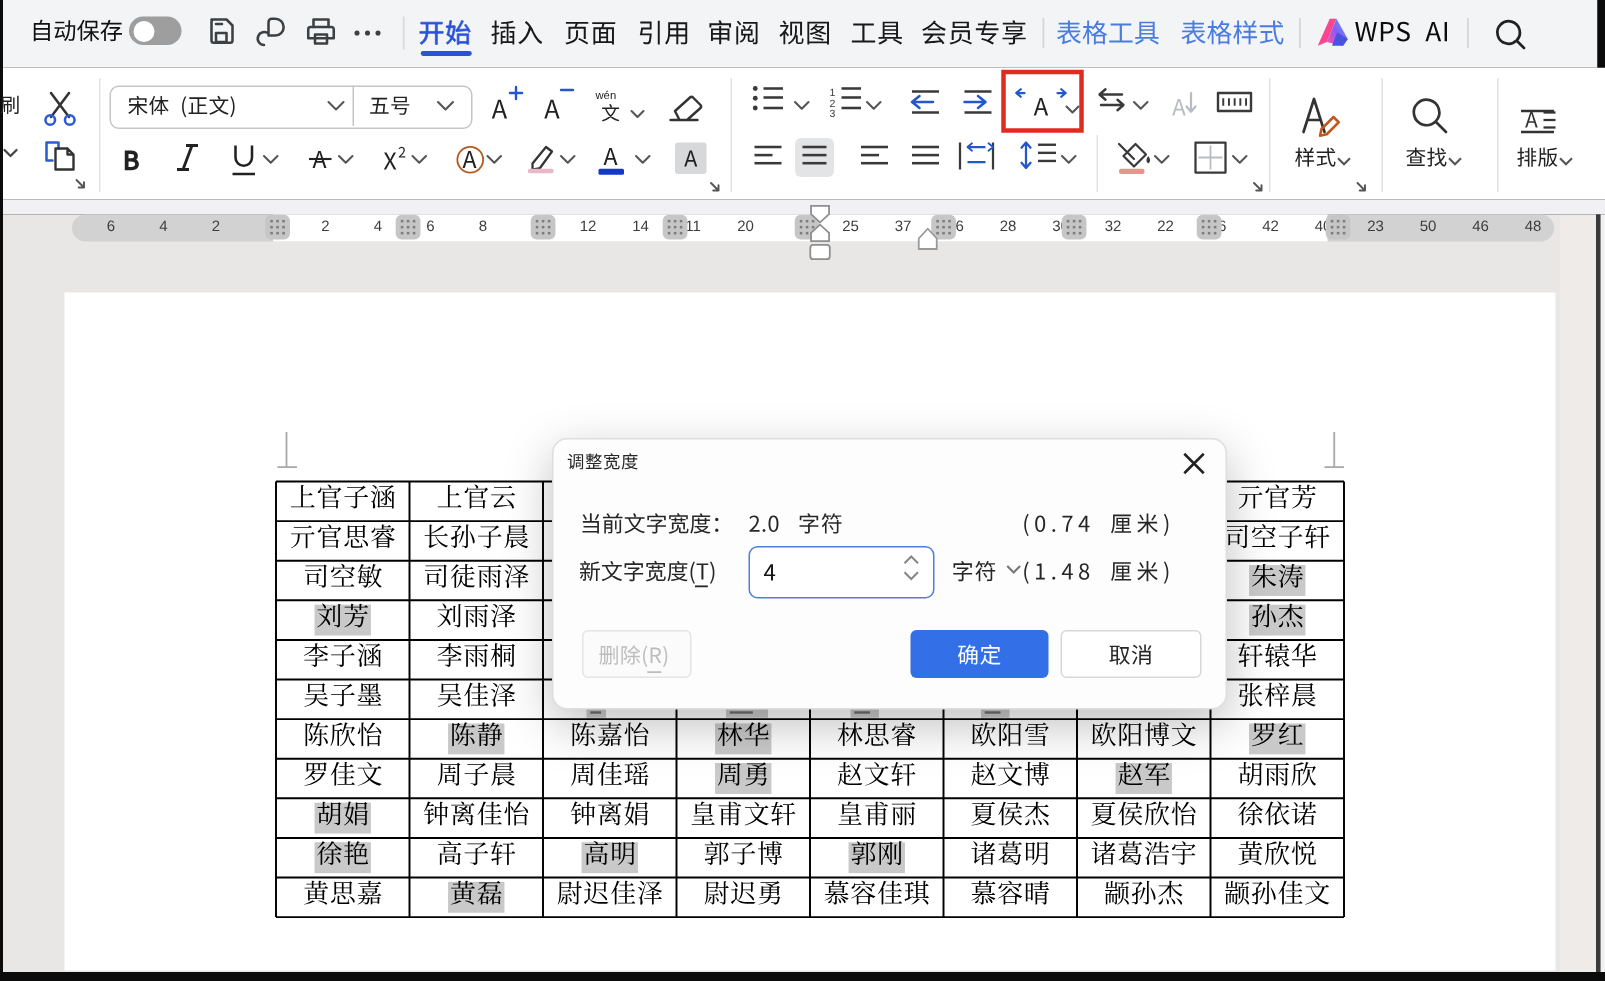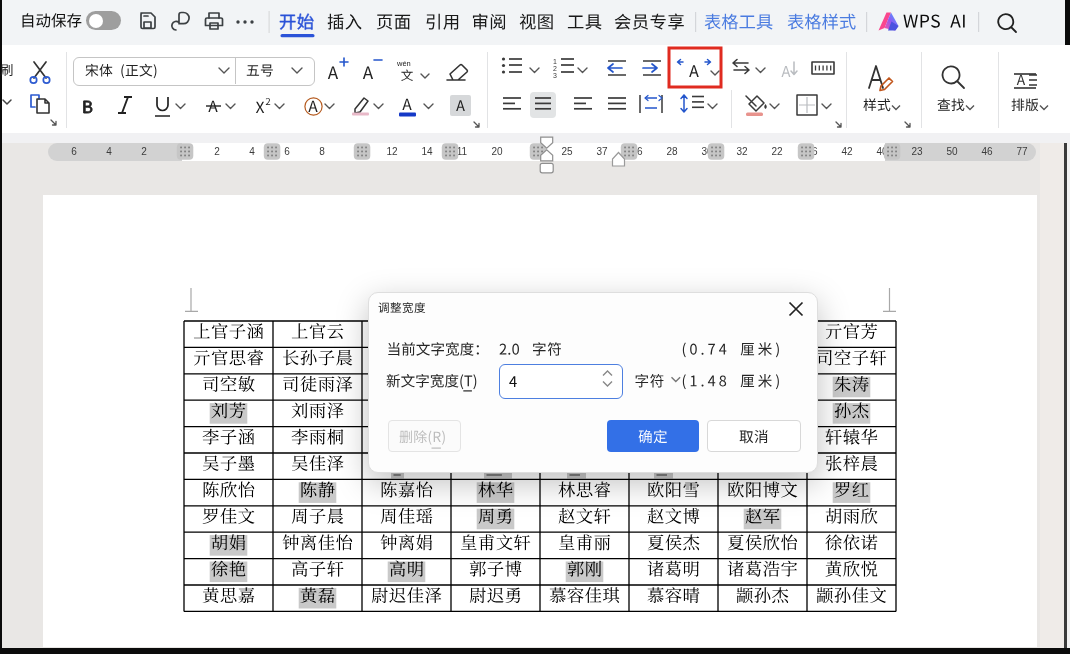--- a/index.html
+++ b/index.html
@@ -70,21 +70,21 @@
 <div class="rnum" style="left:672.0px">28</div>
 <div class="rnum" style="left:707.0px">30</div>
 <div class="rnum" style="left:742.0px">32</div>
 <div class="rnum" style="left:777.0px">22</div>
 <div class="rnum" style="left:812.0px">36</div>
 <div class="rnum" style="left:847.0px">42</div>
 <div class="rnum" style="left:882.0px">40</div>
 <div class="rnum" style="left:917.0px">23</div>
 <div class="rnum" style="left:952.0px">50</div>
 <div class="rnum" style="left:987.0px">46</div>
-<div class="rnum" style="left:1022.0px">77</div>
+<div class="rnum" style="left:1022.0px">48</div>
 <div class="abs" id="dialog"></div>
 <div class="abs" id="spin" style="z-index:11"></div>
 <div class="btn" id="bdel"></div>
 <div class="btn" id="bok"></div>
 <div class="btn" id="bcancel"></div>
 <svg id="defs" width="0" height="0" style="position:absolute">
     <defs>
       <path id="B0" d="M436 829 540 817Q539 807 531 799Q523 792 505 789V-12H436ZM472 465H734L786 529Q786 529 795 521Q805 514 819 502Q834 491 850 477Q866 464 880 451Q876 435 853 435H472ZM41 4H812L864 68Q864 68 873 60Q883 53 898 41Q913 29 930 16Q946 2 960 -10Q956 -26 932 -26H50Z"></path>
       <path id="B1" d="M835 690 879 734 959 657Q953 653 944 651Q935 649 920 648Q901 623 869 593Q837 563 809 542L796 550Q806 569 815 595Q825 621 833 646Q842 672 846 690ZM169 742Q186 687 183 645Q179 603 163 576Q148 548 127 535Q114 526 99 523Q83 521 70 526Q58 530 51 543Q45 561 54 576Q63 591 80 600Q99 611 117 632Q135 653 145 682Q155 710 152 742ZM867 690V660H157V690ZM437 847Q487 836 516 818Q546 801 558 780Q571 760 571 742Q571 724 562 712Q552 700 537 698Q522 696 504 709Q499 743 476 780Q453 817 427 840ZM747 224 784 265 864 202Q859 197 848 192Q837 186 822 183V-48Q822 -51 813 -57Q803 -62 791 -67Q778 -71 767 -71H757V224ZM684 559 719 596 797 537Q793 532 782 527Q772 522 758 520V327Q758 325 749 319Q739 314 727 311Q714 307 703 307H693V559ZM309 -53Q309 -57 302 -63Q295 -68 282 -73Q270 -78 255 -78H244V559V593L314 559H730V529H309ZM786 20V-10H278V20ZM786 224V195H278V224ZM725 377V347H278V377Z"></path>
       <path id="B2" d="M45 401H807L860 467Q860 467 870 459Q880 452 895 440Q910 428 927 414Q944 400 958 387Q955 371 931 371H54ZM471 566 573 555Q572 545 564 538Q556 531 538 529V23Q538 -3 530 -24Q522 -45 495 -58Q468 -72 411 -78Q408 -61 401 -49Q395 -37 380 -29Q365 -20 337 -14Q309 -7 263 -2V14Q263 14 278 13Q294 12 317 11Q340 9 366 7Q391 5 411 4Q432 3 440 3Q458 3 465 9Q471 15 471 29ZM752 753H740L788 798L868 725Q857 717 824 714Q785 686 733 654Q682 621 625 591Q569 561 514 541H495Q541 567 590 606Q640 644 683 684Q726 724 752 753ZM147 753H793V724H156Z"></path>

